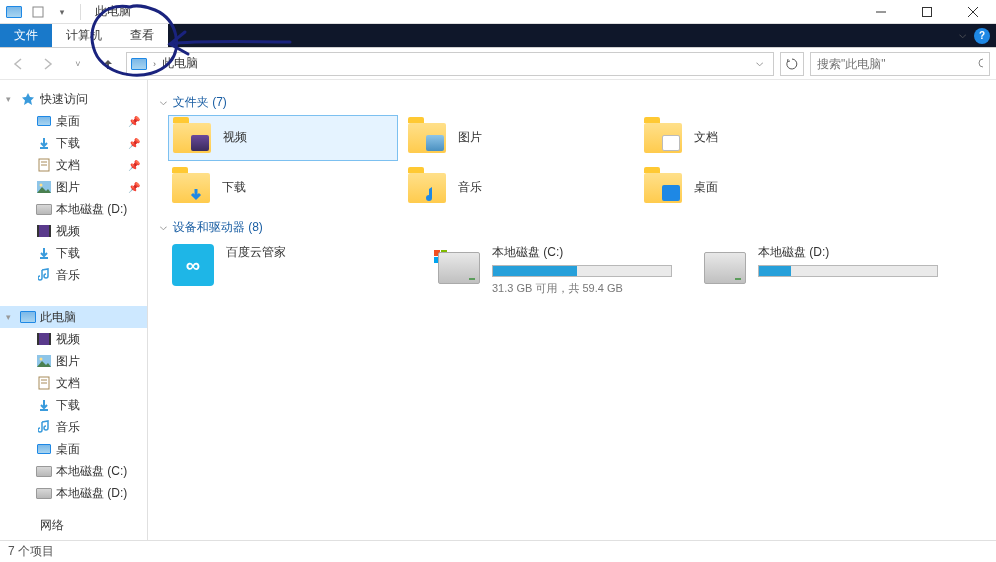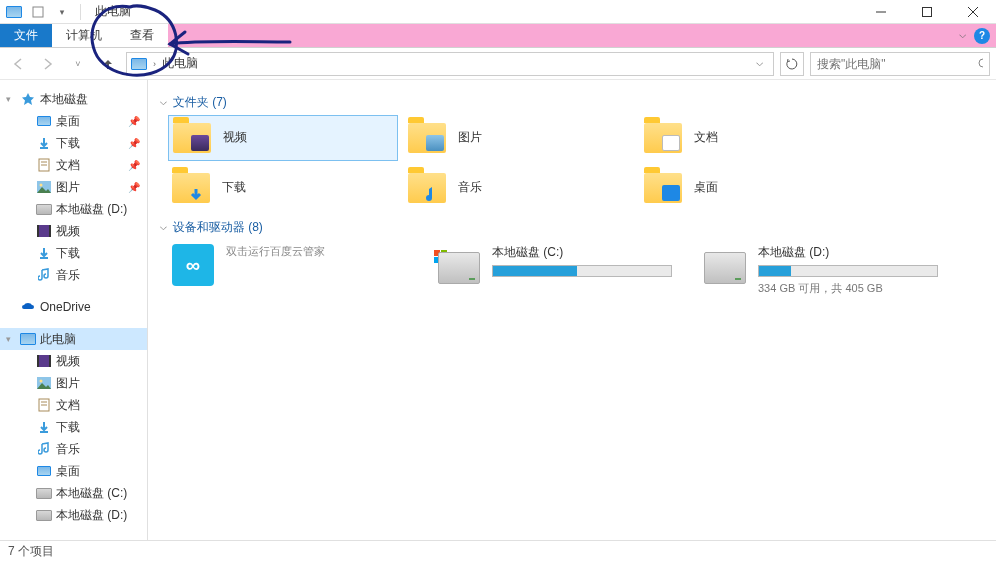--- a/index.html
+++ b/index.html
@@ -7,21 +7,21 @@
     
     
     .titlebar { height: 24px; display: flex; align-items: center; background: #fff; border-bottom: 1px solid #e0e0e0; }
     .titlebar-left { display: flex; align-items: center; gap: 4px; padding: 0 4px; }
     .qat-btn { width: 20px; height: 20px; display: flex; align-items: center; justify-content: center; cursor: pointer; }
     .title-text { margin-left: 6px; color: #333; }
     .titlebar-right { margin-left: auto; display: flex; }
     .win-btn { width: 46px; height: 24px; display: flex; align-items: center; justify-content: center; cursor: pointer; }
     
     
-    .ribbon { height: 24px; display: flex; align-items: stretch; background: #f9a8d4; border-bottom: 1px solid #d0d0d0; }
+    .ribbon { height: 24px; display: flex; align-items: stretch; background: #0f172a; border-bottom: 1px solid #d0d0d0; }
     .rtab { padding: 0 14px; display: flex; align-items: center; cursor: pointer; background: #fff; color: #333; }
     .rtab.file { background: #1979ca; color: #fff; }
     .ribbon-right { margin-left: auto; display: flex; align-items: center; padding-right: 6px; gap: 8px; }
     .help-circle { width: 16px; height: 16px; border-radius: 50%; background: #1e88e5; color: #fff; display: flex; align-items: center; justify-content: center; font-size: 10px; font-weight: bold; }
     
     
     .addressbar { height: 32px; display: flex; align-items: center; padding: 3px 6px; gap: 6px; border-bottom: 1px solid #e8e8e8; }
     .nav-btn { width: 24px; height: 24px; display: flex; align-items: center; justify-content: center; cursor: pointer; color: #bbb; }
     .nav-btn.act { color: #555; }
     .path-box { flex: 1; display: flex; align-items: center; height: 24px; border: 1px solid #ccc; padding: 0 4px; gap: 6px; }
@@ -172,21 +172,21 @@
 <div class="body">
 
   <div class="sidebar">
     <div class="side-item">
       <span class="side-caret">▾</span>
       <span class="ico">
           <svg width="14" height="14">
             <path d="M7 1 L9 5 L13 5.5 L10 8.5 L11 13 L7 10.5 L3 13 L4 8.5 L1 5.5 L5 5 Z" fill="#3a9bdc"></path>
           </svg>
         </span>
-      <span class="lbl">本地磁盘</span>
+      <span class="lbl">快速访问</span>
     </div>
     <div id="quick-items">
         <div class="side-item">
           <span class="indent2"></span>
           <span class="ico">
             <span class="ic-monitor" style="width:14px;height:10px"></span>
           </span>
           <span class="lbl">桌面</span>
           <span class="pin">📌</span>
         </div>
@@ -258,29 +258,20 @@
           <span class="ico">
             <svg width="12" height="14">
               <path d="M4 2 L4 10 A2 2 0 1 1 2 8" fill="none" stroke="#3a9bdc" stroke-width="1.5"></path>
               <path d="M4 2 L10 1 L10 8 A2 2 0 1 1 8 6" fill="none" stroke="#3a9bdc" stroke-width="1.5"></path>
             </svg>
           </span>
           <span class="lbl">音乐</span>
         </div>
       </div>
     <div class="side-sep"></div>
-    <div class="side-item">
-      <span class="side-caret"></span>
-      <span class="ico">
-          <svg width="16" height="12">
-            <path d="M4 8 Q2 8 2 6 Q2 4 4 4 Q5 2 8 2 Q11 2 12 4 Q14 4 14 6 Q14 8 12 8 Z" fill="#0b61c4"></path>
-          </svg>
-        </span>
-      <span class="lbl">OneDrive</span>
-    </div>
     <div class="side-sep"></div>
     <div class="side-item selected">
       <span class="side-caret">▾</span>
       <span class="ico">
           <span class="ic-monitor"></span>
         </span>
       <span class="lbl">此电脑</span>
     </div>
     <div id="pc-items">
         <div class="side-item">
@@ -429,50 +420,50 @@
     <div class="group-hdr">
       <span class="group-caret">⌵</span>
       <span>设备和驱动器 (8)</span>
     </div>
     <div class="drives-grid" id="drives-grid">
         <div class="drive">
           <div class="bigico">
             <div class="ic-baidu">∞</div>
           </div>
           <div class="drive-info">
-            <div class="sub" style="color:#888;font-size:11px">双击运行百度云管家</div>
+            <div class="drive-name">百度云管家</div>
           </div>
         </div>
         <div class="drive">
           <div class="bigico" style="position:relative">
             <svg width="14" height="14" style="position:absolute;left:-4px;top:6px">
               <rect x="0" y="0" width="6" height="6" fill="#f25022"></rect>
               <rect x="7" y="0" width="6" height="6" fill="#7fba00"></rect>
               <rect x="0" y="7" width="6" height="6" fill="#00a4ef"></rect>
               <rect x="7" y="7" width="6" height="6" fill="#ffb900"></rect>
             </svg>
             <div class="ic-drive" style="margin-top:8px"></div>
           </div>
           <div class="drive-info">
             <div class="drive-name">本地磁盘 (C:)</div>
             <div class="drive-bar">
               <div class="drive-bar-fill" style="width:47%"></div>
             </div>
+            <div class="drive-stats">31.3 GB 可用，共 59.4 GB</div>
           </div>
         </div>
         <div class="drive">
           <div class="bigico" style="position:relative">
             <div class="ic-drive" style="margin-top:8px"></div>
           </div>
           <div class="drive-info">
             <div class="drive-name">本地磁盘 (D:)</div>
             <div class="drive-bar">
               <div class="drive-bar-fill" style="width:18%"></div>
             </div>
-            <div class="drive-stats">334 GB 可用，共 405 GB</div>
           </div>
         </div>
       </div>
   </div>
 </div>
 
 <div class="statusbar">
   <span>7 个项目</span>
 </div>
 

